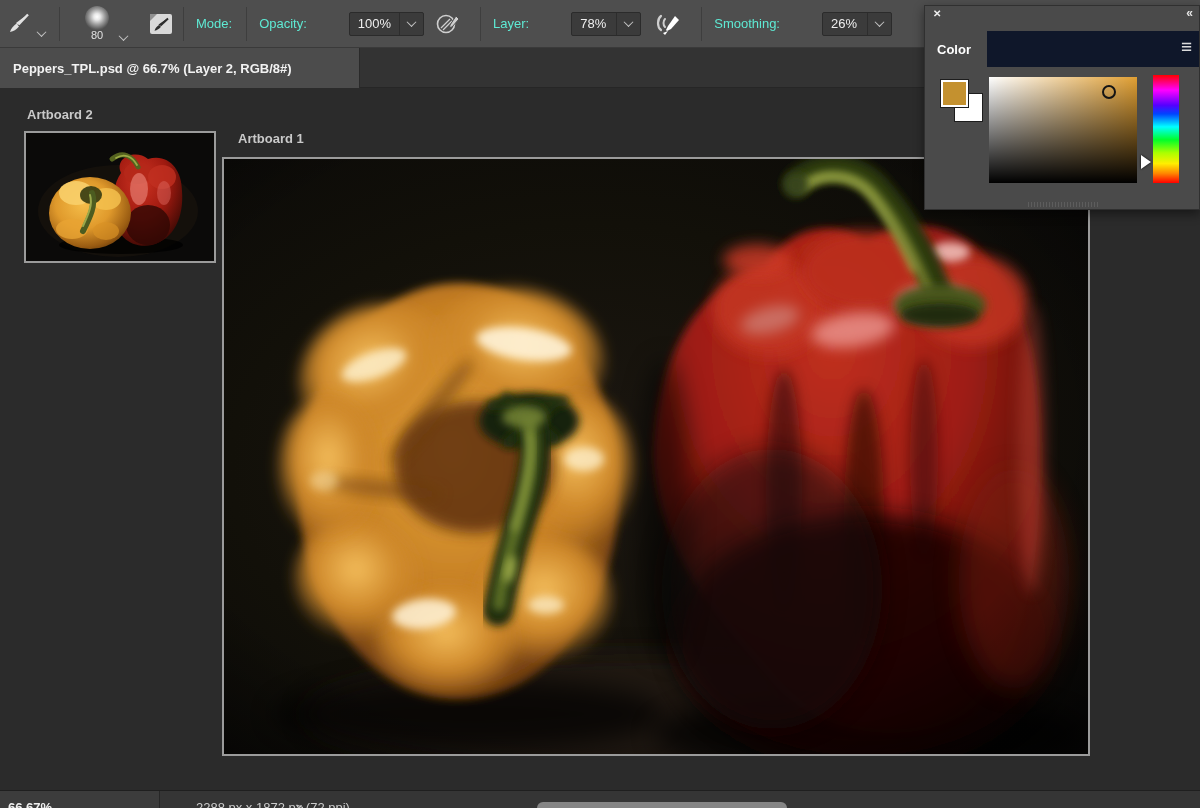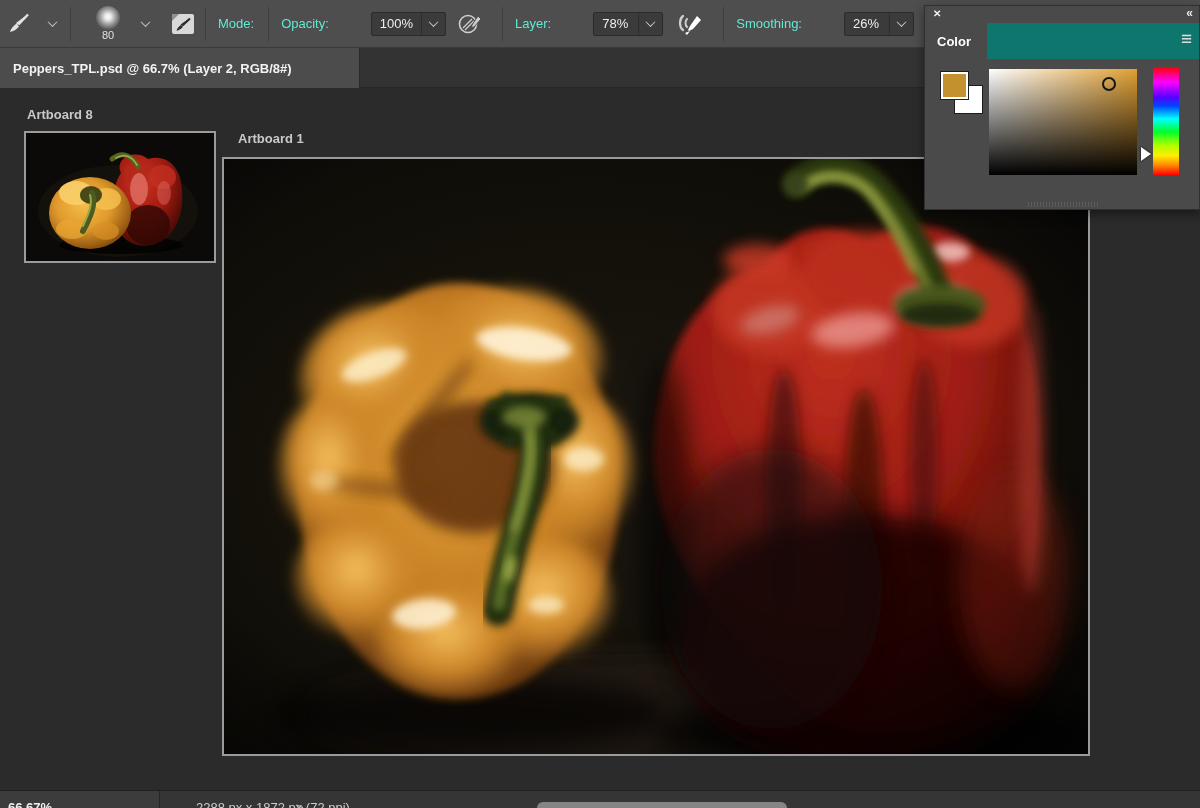--- a/index.html
+++ b/index.html
@@ -7,21 +7,21 @@
               font-family:"Liberation Sans", sans-serif; }
 
   
   .options-bar { position:absolute; top:0; left:0; width:1200px; height:48px;
                  background:#4e4e4e; border-bottom:1px solid #3a3a3a;
                  display:flex; align-items:center; color:#d8d8d8; font-size:13px; }
   .ob-sep { width:1px; height:34px; background:#3e3e3e; margin:0 8px; flex:0 0 auto; }
   .ob-label { margin:0 6px 0 4px; color:#5eead4; white-space:nowrap; }
   .chev { width:7px; height:7px; border-right:1.6px solid #c4c4c4; border-bottom:1.6px solid #c4c4c4;
           transform:rotate(45deg) translate(-1px,-1px); display:inline-block; }
-  .tool-chip { display:flex; align-items:center; gap:17px; padding:0 6px; }
+  .tool-chip { display:flex; align-items:flex-end; gap:6px; padding:0 6px; }
   .brush-preview { display:flex; flex-direction:column; align-items:center; width:34px; margin-left:6px; }
   .brush-tip { width:24px; height:24px; border-radius:50%;
                background:radial-gradient(circle at 50% 45%, #ffffff 0%, #e8e8e8 18%, #9a9a9a 45%, #595959 70%, #4e4e4e 100%); }
   .brush-size { font-size:11px; color:#e0e0e0; margin-top:-1px; }
   .dropdown { height:26px; background:#3b3b3b; border:1px solid #2b2b2b; border-radius:2px;
               display:flex; align-items:center; color:#eeeeee; font-size:13px; }
   .dd-mode { width:172px; padding:0 8px; justify-content:space-between; }
   .num-dd { height:24px;margin-left:36px; }
   .num-val { padding:0 8px; min-width:44px; display:flex; align-items:center; }
   .num-arr { width:24px; height:100%; border-left:1px solid #2d2d2d; display:flex; align-items:center; justify-content:center; }
@@ -44,21 +44,21 @@
   .canvas-frame { position:absolute; left:222px; top:69px; width:868px; height:599px;
                   border:2px solid #9b9b9b; background:#0e0d0b; }
   .canvas-frame svg, .thumb-frame svg { display:block; }
 
   
   .color-panel { position:absolute; left:924px; top:5px; width:276px; height:205px; z-index:50;
                  background:#4a4a4a; border:1px solid #303030; box-shadow:0 4px 10px rgba(0,0,0,.45); }
   .cp-header { position:relative; height:17px; background:#4a4a4a; }
   .cp-close { position:absolute; left:8px; top:2px; color:#efefef; font-size:10px; font-weight:bold; cursor:default; }
   .cp-collapse { position:absolute; right:7px; top:0px; color:#e6e6e6; font-size:12px; letter-spacing:-1px; font-weight:bold; }
-  .cp-tabs { position:relative; height:36px; background:#0f766e; }
+  .cp-tabs { position:relative; height:36px; background:#0f172a;margin-top:8px; }
   .cp-tab { position:absolute; left:0; top:0; width:62px; height:36px; background:#4a4a4a;
             display:flex; align-items:center; padding-left:12px;
             color:#ffffff; font-size:13px; font-weight:bold; }
   .cp-menu { position:absolute; right:7px; top:6px; color:#dcdcdc; font-size:19px; line-height:19px; }
   .cp-body { position:relative; height:141px; background:#4a4a4a; }
   .swatch { position:absolute; width:27px; height:27px; border:2px solid #ffffff; outline:1px solid #1d1d1d; }
   .swatch-fg { left:16px; top:13px; z-index:2; }
   .swatch-bg { left:30px; top:27px; z-index:1; background:#ffffff; }
   .sat-field { position:absolute; left:64px; top:10px; width:148px; height:106px;
                background:linear-gradient(to top, #000 0%, rgba(0,0,0,0) 100%),
@@ -171,21 +171,21 @@
 </div>
 
 <div class="tab-bar">
   <div class="doc-tab">
     <span>Peppers_TPL.psd @ 66.7% (Layer 2, RGB/8#)</span>
   </div>
 </div>
 
 <div class="workspace">
 
-  <span class="artboard-label lbl-2">Artboard 8</span>
+  <span class="artboard-label lbl-2">Artboard 2</span>
   <div class="thumb-frame">
     <svg width="188" height="128" viewBox="0 0 188 128">
       <defs>
         <radialGradient id="tyg" cx="42%" cy="38%" r="75%">
           <stop offset="0%" stop-color="#f5bd49"></stop>
             <stop offset="45%" stop-color="#e09a2c"></stop>
           <stop offset="78%" stop-color="#9a5c12"></stop>
             <stop offset="100%" stop-color="#4c2806"></stop>
         </radialGradient>
         <radialGradient id="trg" cx="40%" cy="30%" r="80%">

